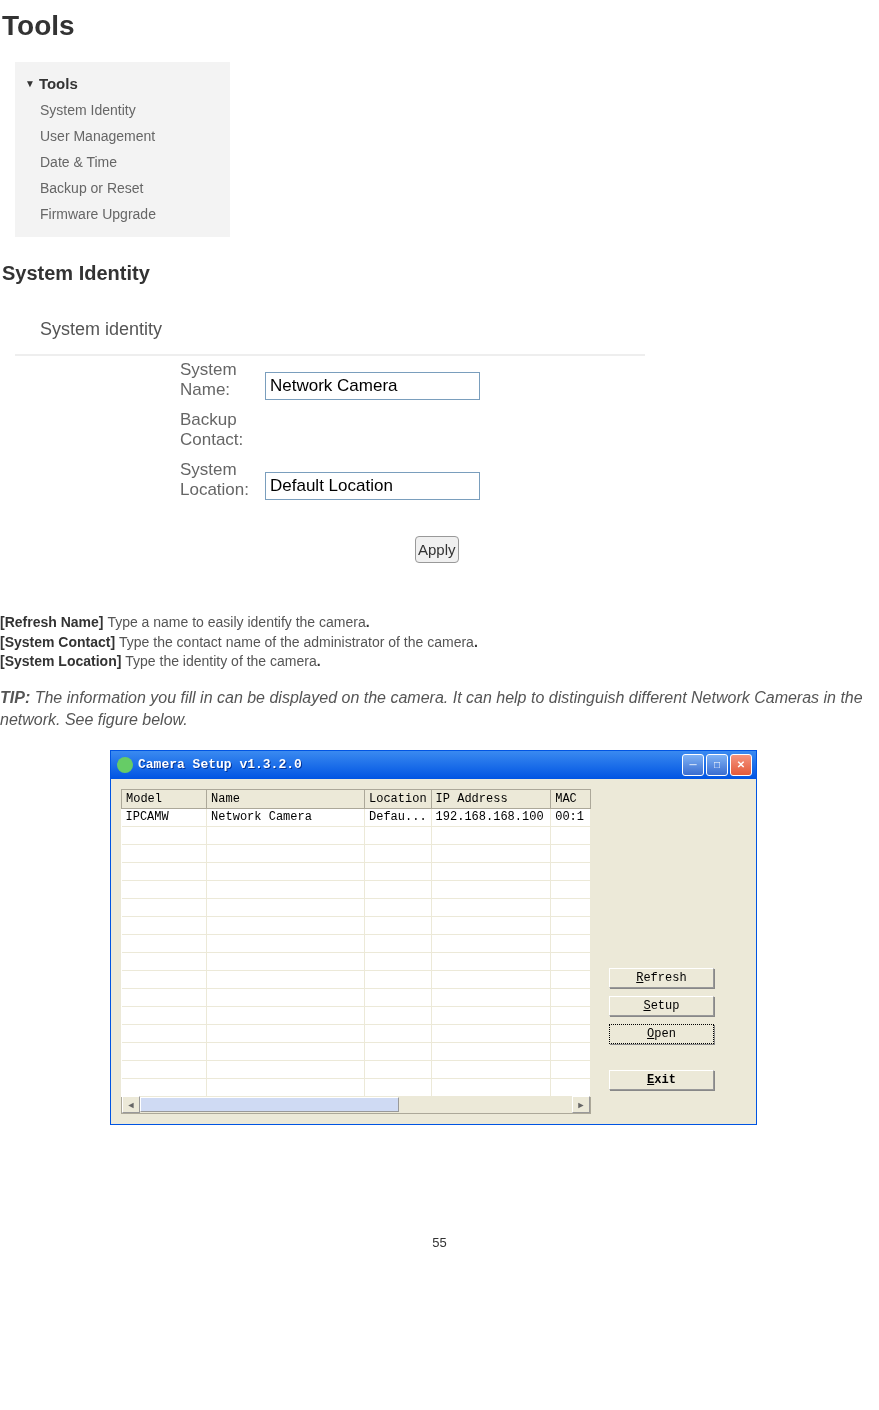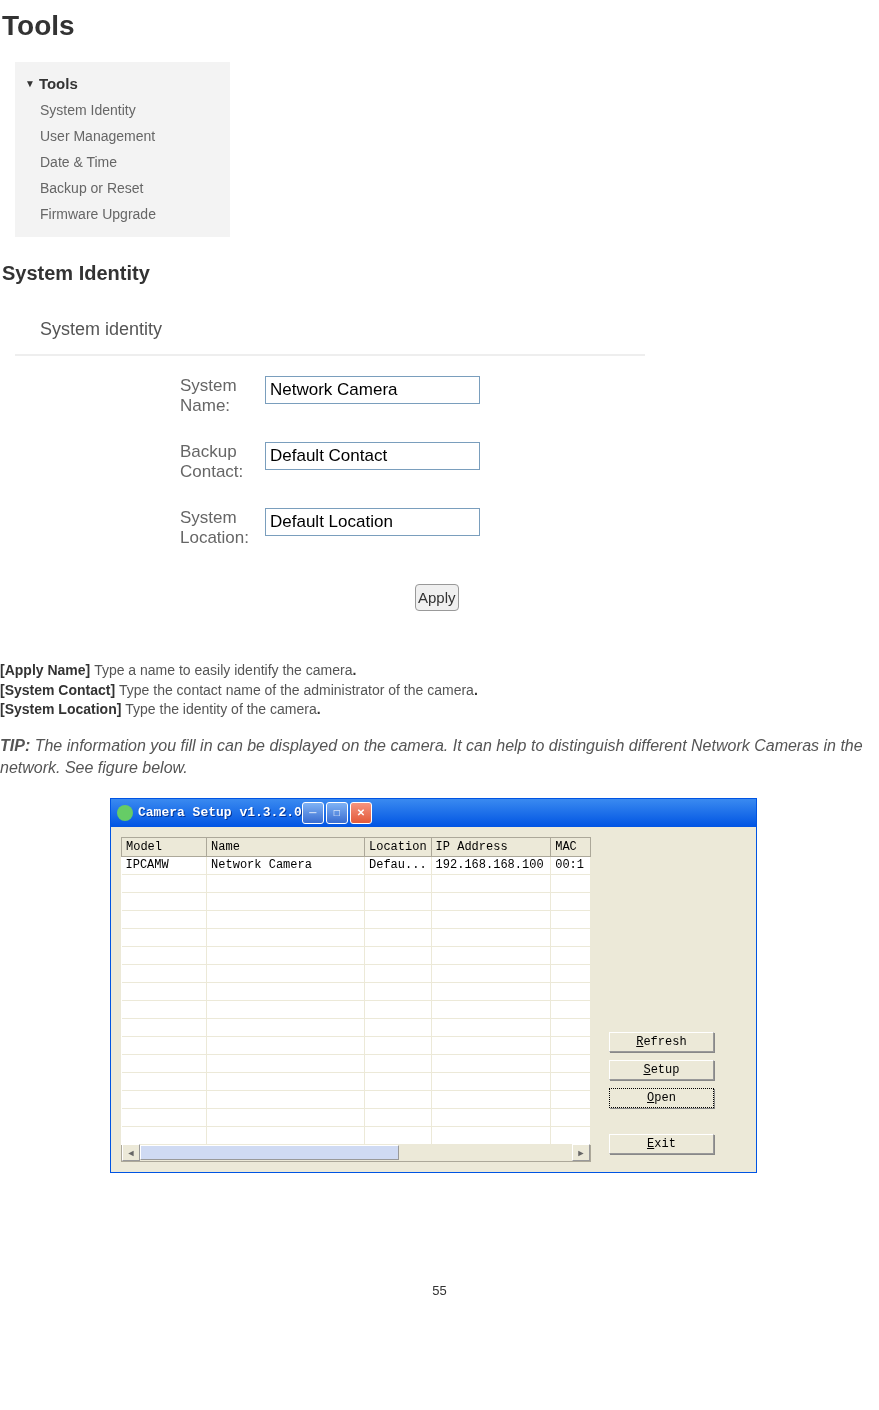--- a/index.html
+++ b/index.html
@@ -52,22 +52,22 @@
       width: 630px;
     }
     .panel-header {
       font-size: 18px;
       color: #555;
       padding: 14px 10px 14px 25px;
       border-bottom: 2px solid #eee;
     }
     .form-row {
       display: flex;
-      align-items: flex-start;
-      padding: 20px 0 6px 0;
+      align-items: flex-end;
+      padding: 4px 0 6px 0;
     }
     .form-row:first-of-type {
       padding-top: 22px;
     }
     .form-label {
       width: 250px;
       font-size: 17px;
       color: #666;
       padding-left: 165px;
       box-sizing: border-box;
@@ -114,21 +114,21 @@
     .camera-setup-window {
       margin: 18px 0 0 110px;
       width: 645px;
       border: 1px solid #0054e3;
     }
     .titlebar {
       background: linear-gradient(to bottom, #3a8af0, #0054e3);
       height: 28px;
       display: flex;
       align-items: center;
-      justify-content: flex-start;
+      justify-content: space-between;
       padding: 0 4px 0 6px;
     }
     .titlebar-left {
       display: flex;
       align-items: center;
     }
     .titlebar-icon {
       width: 16px;
       height: 16px;
       background: #66cc66;
@@ -257,21 +257,22 @@
       font-size: 12px;
       cursor: pointer;
       color: #000;
       box-shadow: 1px 1px 0 #888;
     }
     .win-btn.selected {
       border: 1px dotted #000;
     }
     .win-btn.last {
       margin-top: 18px;
-      margin-bottom: 0;
+      margin-bottom: 16px;
+      font-weight: bold;
     }
     .underline-first::first-letter {
       text-decoration: underline;
     }
     .page-number {
       text-align: center;
       font-size: 13px;
       color: #333;
       margin-top: 110px;
       padding-bottom: 10px;
@@ -297,31 +298,30 @@
 <h2 class="section-title">System Identity</h2>
 
 <div class="system-identity-panel">
   <div class="panel-header">System identity</div>
   <div class="form-row">
     <div class="form-label">System Name:</div>
     <input class="form-input" type="text" value="Network Camera" style="">
   </div>
   <div class="form-row">
     <div class="form-label">Backup Contact:</div>
-    <input class="form-input" type="text" value="Default Contact" style="">
   </div>
   <div class="form-row">
     <div class="form-label">System Location:</div>
     <input class="form-input" type="text" value="Default Location" style="">
   </div>
   <button class="apply-button">Apply</button>
 </div>
 
 <div class="description-block">
-  <div><span class="desc-label">[Apply Name] </span><span>Type a name to easily identify the camera</span><span class="desc-label">.</span></div>
+  <div><span class="desc-label">[Refresh Name] </span><span>Type a name to easily identify the camera</span><span class="desc-label">.</span></div>
   <div><span class="desc-label">[System Contact] </span><span>Type the contact name of the administrator of the camera</span><span class="desc-label">.</span></div>
   <div><span class="desc-label">[System Location] </span><span>Type the identity of the camera</span><span class="desc-label">.</span></div>
 </div>
 
 <div class="tip-block">
   <span class="tip-label">TIP: </span><span>The information you fill in can be displayed on the camera. It can help to distinguish different Network Cameras in the network. See figure below.</span>
 </div>
 
 <div class="camera-setup-window">
   <div class="titlebar">

